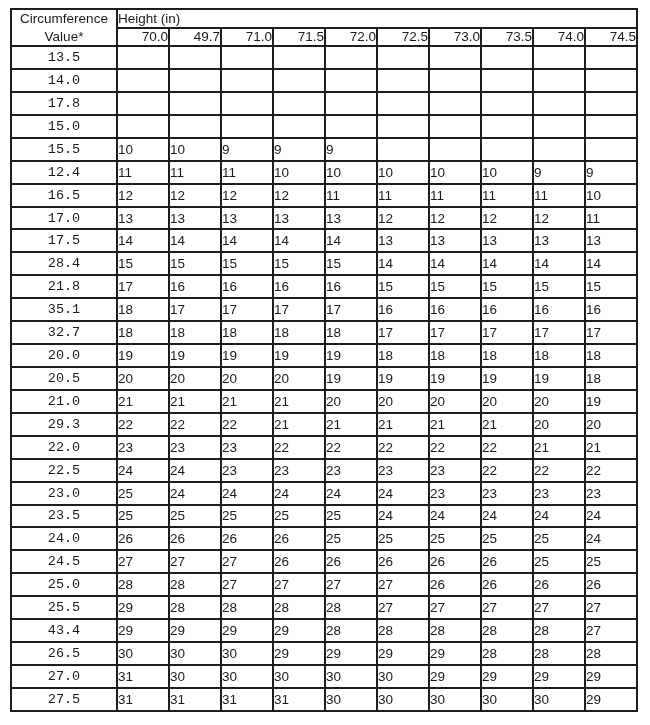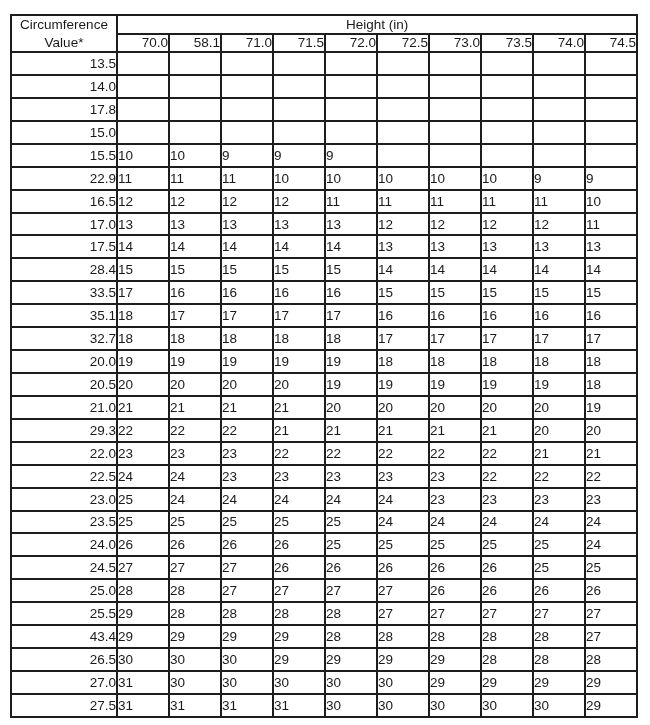--- a/index.html
+++ b/index.html
@@ -11,50 +11,51 @@
     overflow: hidden;
   }
   body {
     font-family: "Liberation Sans", sans-serif;
     color: #1a1a1a;
     -webkit-font-smoothing: antialiased;
   }
   table.lookup {
     position: absolute;
     left: 10px;
-    top: 14px;
+    top: 8px;
     width: 626px;
     height: 701px;
     border-collapse: collapse;
     table-layout: fixed;
   }
   table.lookup th,
   table.lookup td {
     border: 2px solid #1d1d1d;
     font-weight: normal;
     font-size: 13.5px;
     vertical-align: middle;
     padding: 0;
     overflow: hidden;
     white-space: nowrap;
   }
   .corner {
     text-align: center;
     line-height: 1.3;
   }
   .group-h {
-    text-align: center;
+    text-align: left;
     margin-top: 32px;
   }
   .col-h {
     text-align: right;
   }
   td.row-label {
-    text-align: right;
+    text-align: center;
     padding-left: 7px;
+    font-family: Liberation Mono, monospace;
   }
   td.data-cell {
     text-align: left;
     padding-left: 9px;
   }
 </style>
 </head>
 <body>
 
 <table class="lookup">
@@ -74,21 +75,21 @@
   <thead>
     <tr>
       <th rowspan="2" class="corner">
         <div>Circumference</div>
         <div>Value*</div>
       </th>
       <th colspan="10" class="group-h">Height (in)</th>
     </tr>
     <tr id="col-header-row">
         <th class="col-h">70.0</th>
-        <th class="col-h">58.1</th>
+        <th class="col-h">49.7</th>
         <th class="col-h">71.0</th>
         <th class="col-h">71.5</th>
         <th class="col-h">72.0</th>
         <th class="col-h">72.5</th>
         <th class="col-h">73.0</th>
         <th class="col-h">73.5</th>
         <th class="col-h">74.0</th>
         <th class="col-h">74.5</th>
       </tr>
   </thead>
@@ -152,21 +153,21 @@
         <td class="data-cell">9</td>
         <td class="data-cell">9</td>
         <td class="data-cell">9</td>
         <td class="data-cell"></td>
         <td class="data-cell"></td>
         <td class="data-cell"></td>
         <td class="data-cell"></td>
         <td class="data-cell"></td>
       </tr>
       <tr>
-        <td class="row-label">22.9</td>
+        <td class="row-label">12.4</td>
         <td class="data-cell">11</td>
         <td class="data-cell">11</td>
         <td class="data-cell">11</td>
         <td class="data-cell">10</td>
         <td class="data-cell">10</td>
         <td class="data-cell">10</td>
         <td class="data-cell">10</td>
         <td class="data-cell">10</td>
         <td class="data-cell">9</td>
         <td class="data-cell">9</td>
@@ -217,21 +218,21 @@
         <td class="data-cell">15</td>
         <td class="data-cell">15</td>
         <td class="data-cell">15</td>
         <td class="data-cell">14</td>
         <td class="data-cell">14</td>
         <td class="data-cell">14</td>
         <td class="data-cell">14</td>
         <td class="data-cell">14</td>
       </tr>
       <tr>
-        <td class="row-label">33.5</td>
+        <td class="row-label">21.8</td>
         <td class="data-cell">17</td>
         <td class="data-cell">16</td>
         <td class="data-cell">16</td>
         <td class="data-cell">16</td>
         <td class="data-cell">16</td>
         <td class="data-cell">15</td>
         <td class="data-cell">15</td>
         <td class="data-cell">15</td>
         <td class="data-cell">15</td>
         <td class="data-cell">15</td>

